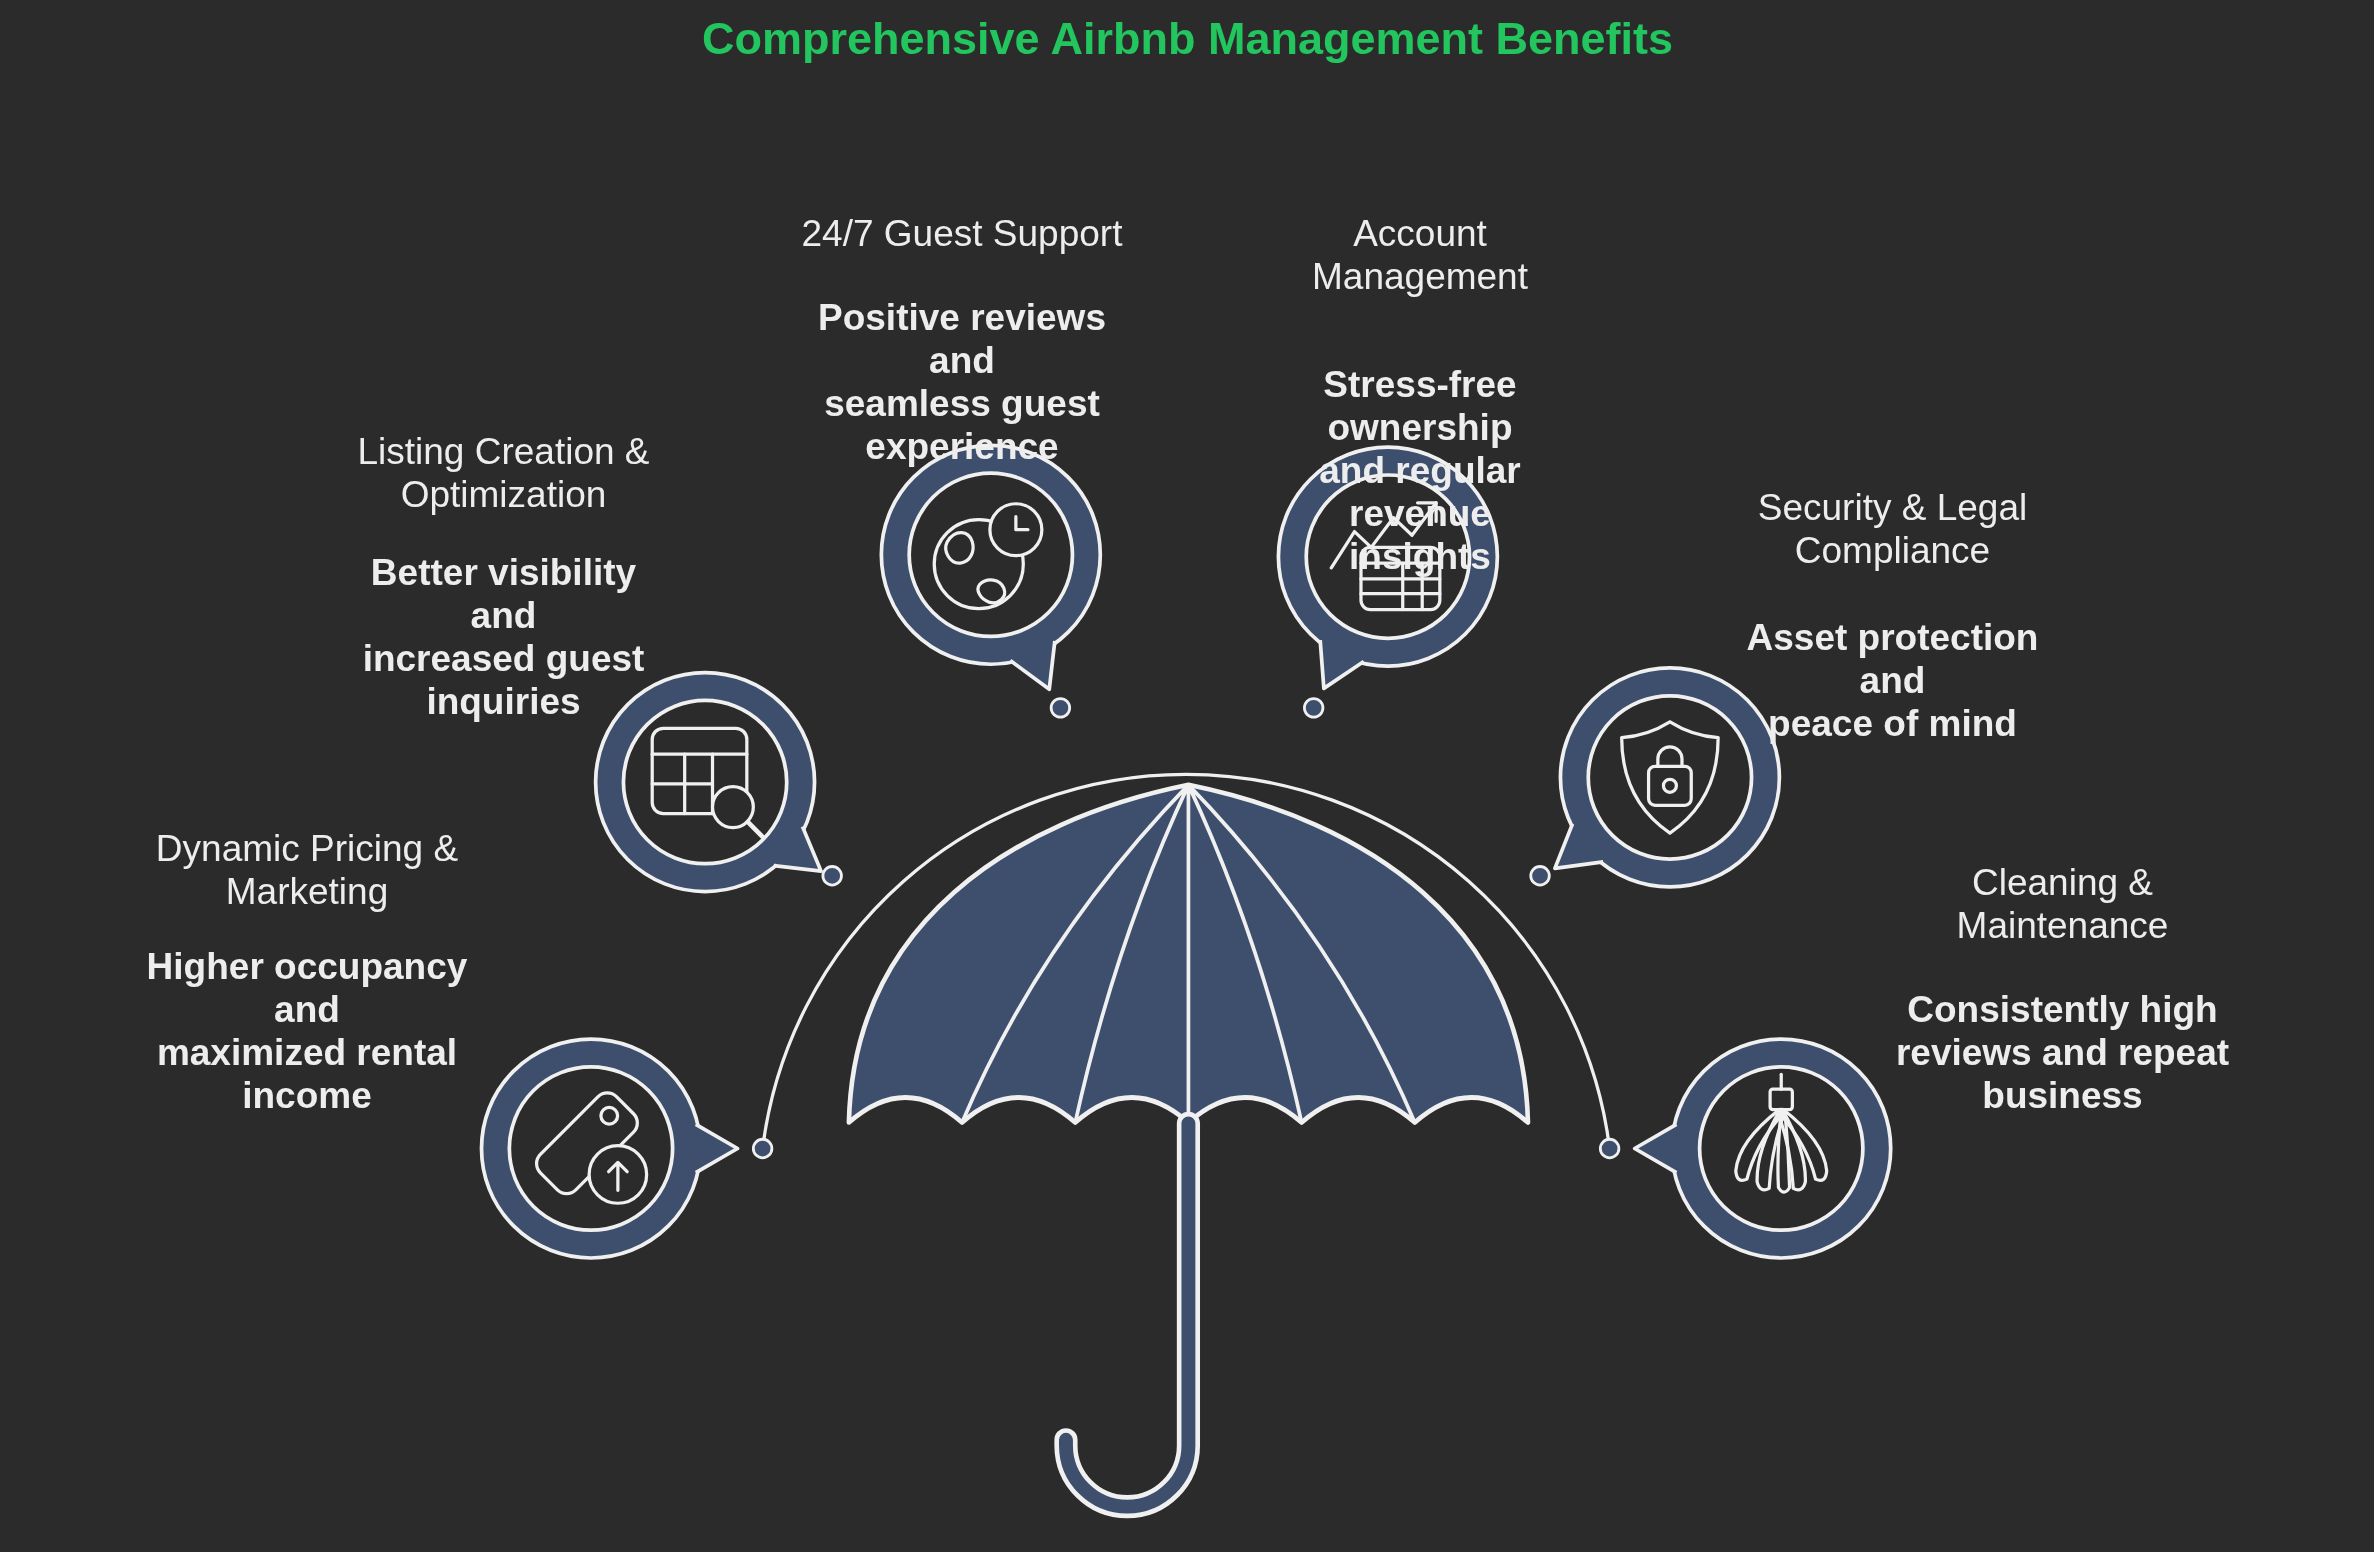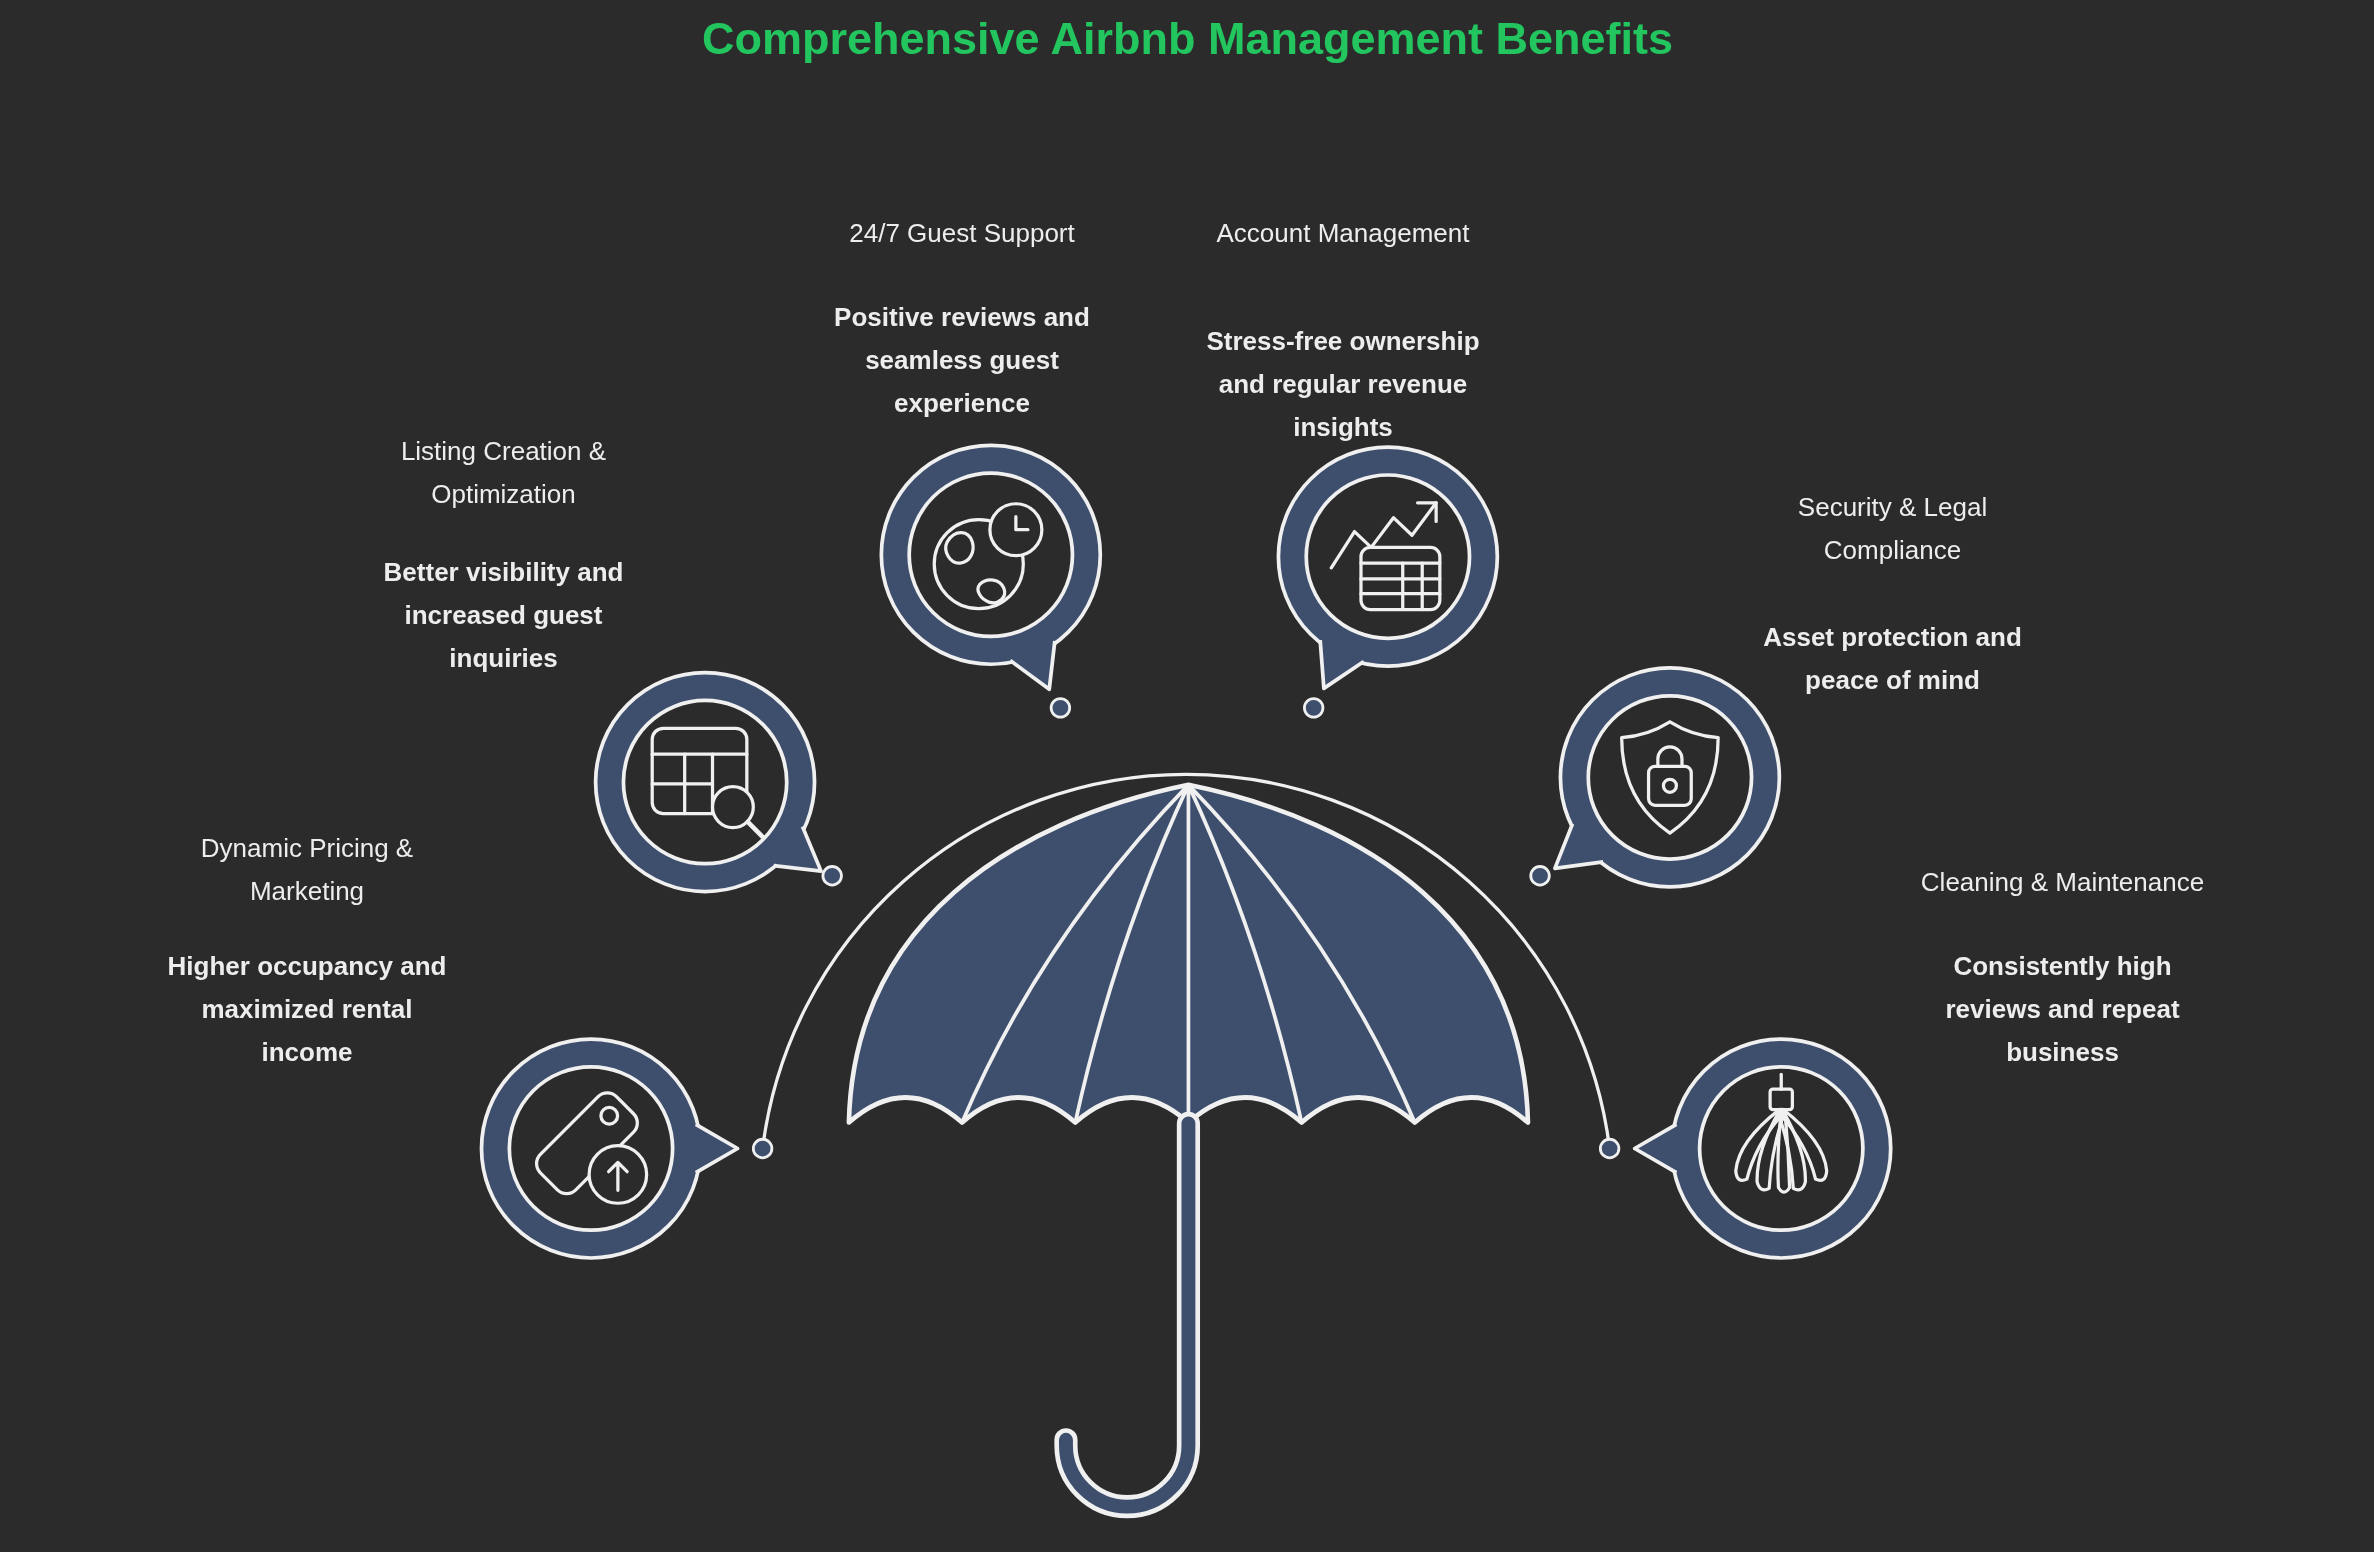--- a/index.html
+++ b/index.html
@@ -17,29 +17,29 @@
     text-align:center;
     font-size:45px;
     font-weight:700;
     color:#22c55e;
     white-space:pre-line;
   }
   .benefit{
     position:absolute;
     text-align:center;
     color:#ededed;
-    font-size:26px;
+    font-size:37px;
     line-height:43px;
     white-space:pre-line;
   }
   .benefit .b-title{font-weight:400;}
   .benefit .b-desc{display:block;font-weight:bold;}
   #b-guest   {left:795px;  top:169px; width:334px;}
   #b-guest .b-desc{margin-top:41px;}
-  #b-account {left:1167px; top:169px; width:352px;}
+  #b-account {left:1244px; top:169px; width:352px;}
   #b-account .b-desc{margin-top:65px;}
   #b-listing {left:346px;  top:387px; width:315px;}
   #b-listing .b-desc{margin-top:35px;}
   #b-security{left:1735px; top:443px; width:315px;}
   #b-security .b-desc{margin-top:44px;}
   #b-pricing {left:140px;  top:784px; width:334px;}
   #b-pricing .b-desc{margin-top:32px;}
   #b-cleaning{left:1877px; top:818px; width:371px;}
   #b-cleaning .b-desc{margin-top:41px;}
   svg.graphic{position:absolute;left:0;top:0;}

